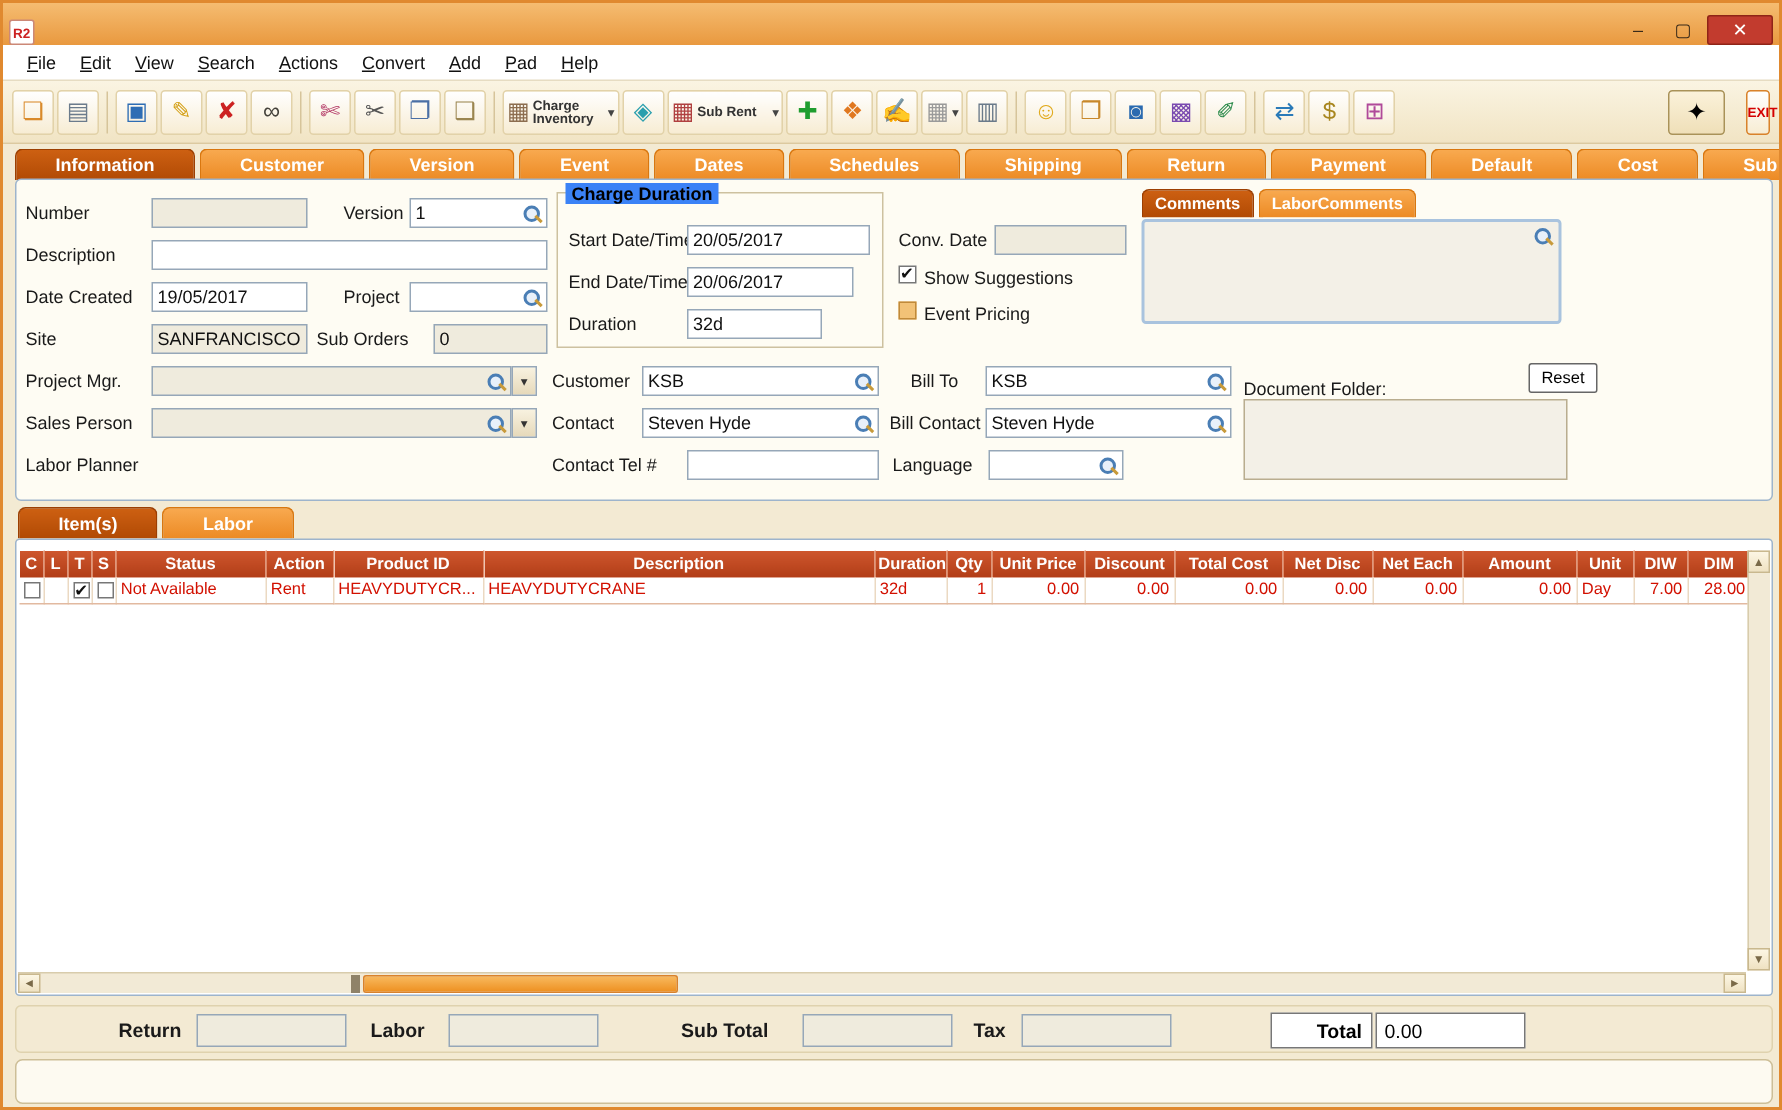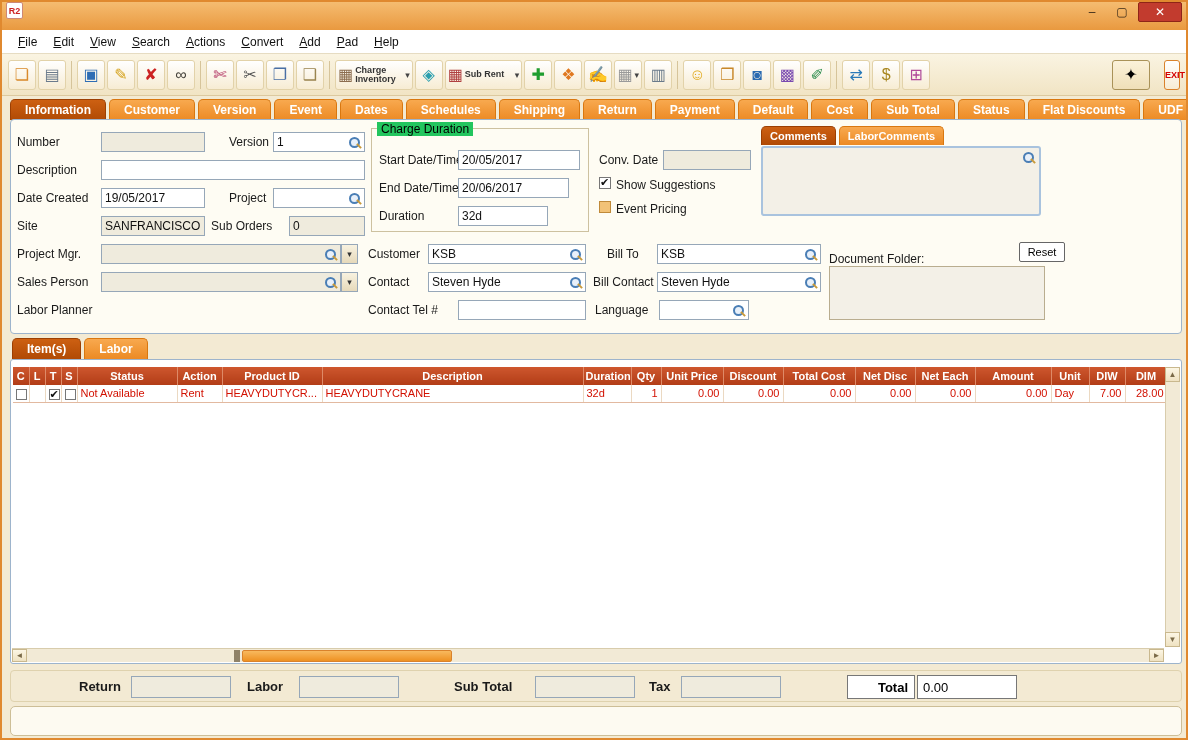--- a/index.html
+++ b/index.html
@@ -4,21 +4,21 @@
 <style>
   * { margin:0; padding:0; box-sizing:border-box; }
   html,body { background:#888; }
   body { font-family:"Liberation Sans", sans-serif; }
 
   .window{position:relative;width:1188px;height:740px;background:#F3EAD3;
     border:2px solid #E0892F;overflow:hidden;}
 
   
   .titlebar{position:absolute;left:0;top:0;width:100%;height:28px;
-    background:linear-gradient(#F5BC71,#E9993F);display:flex;align-items:flex-start;padding:0 4px;}
+    background:linear-gradient(#F5BC71,#E9993F);display:flex;align-items:flex-end;padding:0 4px;}
   .app-icon{width:17px;height:17px;background:#fff;border:1px solid #c87;border-radius:2px;
     color:#C22;font-size:9px;font-weight:bold;display:flex;align-items:center;justify-content:center;}
   .title-text{position:absolute;left:0;right:0;text-align:center;font-size:13px;color:#40301c;}
   .win-ctls{margin-left:auto;display:flex;gap:2px;z-index:2;}
   .ctl{width:28px;height:20px;display:flex;align-items:center;justify-content:center;
     font-size:12px;color:#3a2a18;cursor:pointer;}
   .ctl.close{width:44px;background:#C23B2E;color:#fff;border-radius:2px;border:1px solid #8f2417;}
 
   
   .menubar{position:absolute;left:0;top:28px;width:100%;height:24px;background:#ffffff;
@@ -38,21 +38,21 @@
   .tbtn .dd{font-size:9px;color:#444;}
   .tsep{width:1px;height:28px;background:#D6C49A;margin:0 3px;flex:0 0 auto;}
   .toolbar-right{margin-left:auto;display:flex;gap:14px;align-items:center;}
   .wand-btn{width:38px;height:30px;background:linear-gradient(#FBF2DA,#EFDFB8);
     border:1px solid #A99258;border-radius:3px;font-size:16px;cursor:pointer;}
   .exit-btn{width:16px;height:30px;background:linear-gradient(#ffffff,#F7ECD3);
     border:1px solid #D9822B;border-radius:3px;color:#D40000;font-weight:bold;font-size:9px;cursor:pointer;}
 
   
   .tabstrip{position:absolute;display:flex;gap:3px;align-items:flex-end;}
-  .tab{height:21px;line-height:20px;padding:0 14px;background:linear-gradient(#F8A94F,#EC8A24);
+  .tab{height:21px;line-height:20px;padding:0 26px;background:linear-gradient(#F8A94F,#EC8A24);
     color:#fff;font-size:12px;font-weight:bold;border:1px solid #D9770F;border-bottom:none;
     border-radius:5px 5px 0 0;cursor:pointer;white-space:nowrap;}
   .tab.active{background:linear-gradient(#CD6012,#B14A04);border-color:#9c3f02;}
   .tabstrip.small .tab{height:19px;line-height:18px;font-size:11px;padding:0 8px;}
   #main-tabs{left:8px;top:96px;height:22px;}
   #items-tabs{left:10px;top:336px;height:21px;}
 
   
   .info-panel{position:absolute;left:8px;top:117px;width:1172px;height:215px;
     background:#FEFCF3;border:1px solid #9DB4CC;border-radius:4px;}
@@ -66,21 +66,21 @@
     border:2px solid #4a7eb5;border-radius:50%;background:#e8f0fa;}
   .mag::after{content:"";position:absolute;left:8px;top:9px;width:6px;height:2px;
     background:#c89a3a;transform:rotate(45deg);}
   .arw{position:absolute;width:17px;height:20px;background:linear-gradient(#F8F2E0,#E6D9BA);
     border:1px solid #96A7B8;display:flex;align-items:center;justify-content:center;
     font-size:9px;color:#333;cursor:pointer;}
   .cb{position:absolute;width:12px;height:12px;border:1px solid #777;background:#fff;cursor:pointer;}
   .cb.checked::before{content:"✔";position:absolute;left:0;top:-2px;font-size:11px;color:#111;}
   .cb.orange{background:#F2C277;border-color:#C08A3A;}
   .group-box{position:absolute;border:1px solid #CDC1A0;}
-  .legend{position:absolute;font-size:12px;font-weight:normal;background:#22c55e;padding:0 4px;}
+  .legend{position:absolute;font-size:12px;font-weight:bold;background:#3b82f6;padding:0 4px;}
   .comments-box{position:absolute;border:2px solid #A9C3DE;border-radius:3px;background:#F3F0E7;}
   .comments-box .mag{position:absolute;right:4px;top:3px;}
   .folder-box{position:absolute;background:#F3F0E7;border:1px solid #B9AD8F;}
   .reset-btn{position:absolute;width:46px;height:20px;background:#fff;border:1px solid #666;
     border-radius:2px;font-size:11px;cursor:pointer;}
 
   
   .table-panel{position:absolute;left:8px;top:357px;width:1172px;height:305px;
     background:#fff;border:1px solid #9DB4CC;border-radius:3px;}
   table.items{position:absolute;left:2px;top:7px;width:1150px;border-collapse:collapse;table-layout:fixed;}

